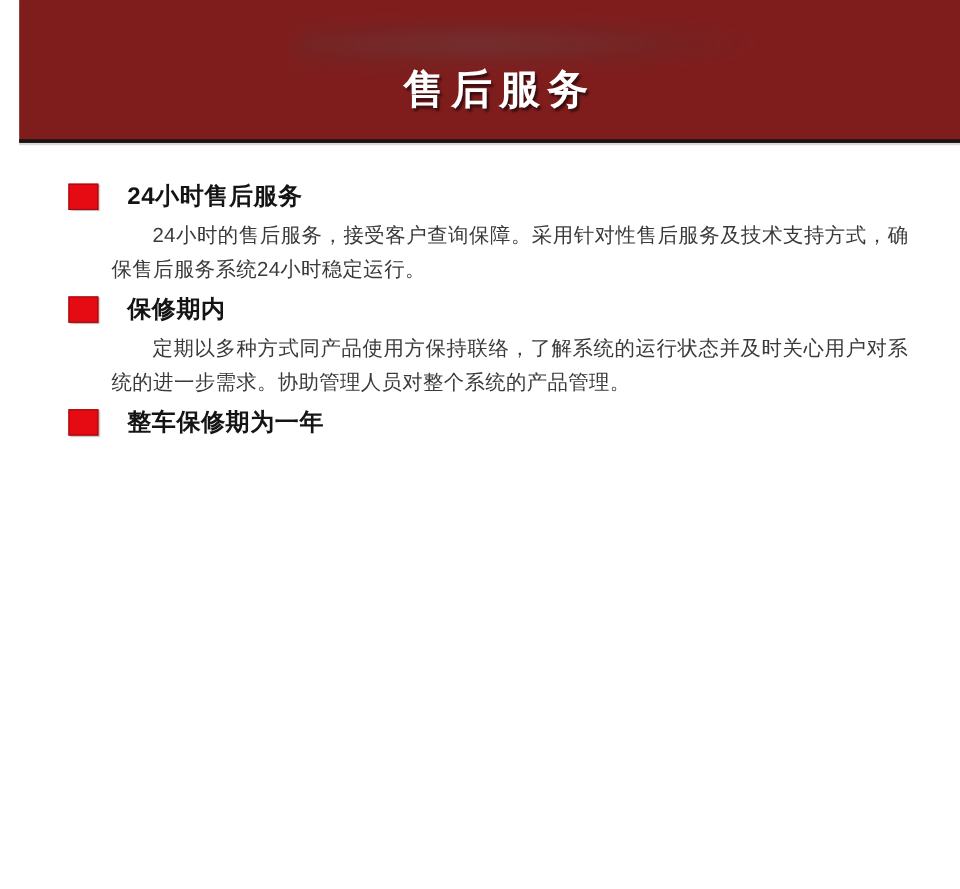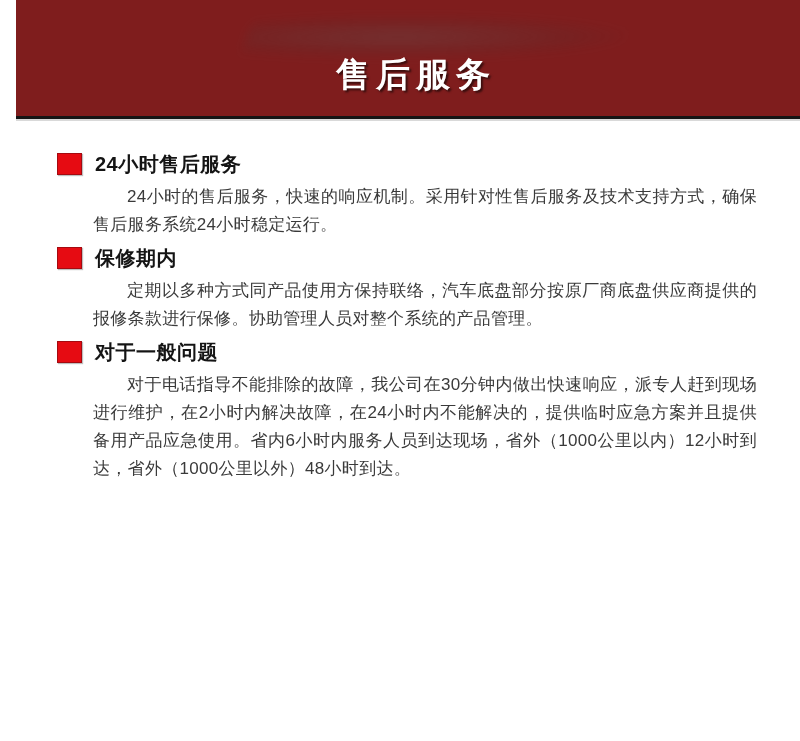--- a/index.html
+++ b/index.html
@@ -55,21 +55,21 @@
   
   .content {
     padding: 34px 43px 0 57px;
   }
   .section {
     margin-bottom: 4px;
   }
   .section-heading {
     display: flex;
     align-items: center;
-    gap: 13px;
+    gap: 24px;
     margin-bottom: 8px;
   }
   .bullet {
     width: 23px;
     height: 20px;
     background: #e60b12;
     border: 1px solid #a50a10;
     box-shadow: 1px 1px 1px rgba(0,0,0,0.25);
     flex: 0 0 auto;
   }
@@ -102,36 +102,35 @@
     <h1 class="banner-title">售后服务</h1>
   </div>
 
   <div class="content">
 
     <div class="section">
       <div class="section-heading">
         <span class="bullet"></span>
         <h2>24小时售后服务</h2>
       </div>
-      <p>24小时的售后服务，快速的响应机制。采用针对性售后服务及技术支持方式，确保售后服务系统24小时稳定运行。</p>
+      <p>24小时的售后服务，接受客户查询保障。采用针对性售后服务及技术支持方式，确保售后服务系统24小时稳定运行。</p>
     </div>
 
     <div class="section">
       <div class="section-heading">
         <span class="bullet"></span>
         <h2>保修期内</h2>
       </div>
-      <p>定期以多种方式同产品使用方保持联络，汽车底盘部分按原厂商底盘供应商提供的报修条款进行保修。协助管理人员对整个系统的产品管理。</p>
+      <p>定期以多种方式同产品使用方保持联络，了解系统的运行状态并及时关心用户对系统的进一步需求。协助管理人员对整个系统的产品管理。</p>
     </div>
 
     <div class="section">
       <div class="section-heading">
         <span class="bullet"></span>
-        <h2>对于一般问题</h2>
+        <h2>整车保修期为一年</h2>
       </div>
-      <p>对于电话指导不能排除的故障，我公司在30分钟内做出快速响应，派专人赶到现场进行维护，在2小时内解决故障，在24小时内不能解决的，提供临时应急方案并且提供备用产品应急使用。省内6小时内服务人员到达现场，省外（1000公里以内）12小时到达，省外（1000公里以外）48小时到达。</p>
     </div>
 
     <div class="section">
     </div>
 
   </div>
 </div>
 
 </body></html>

